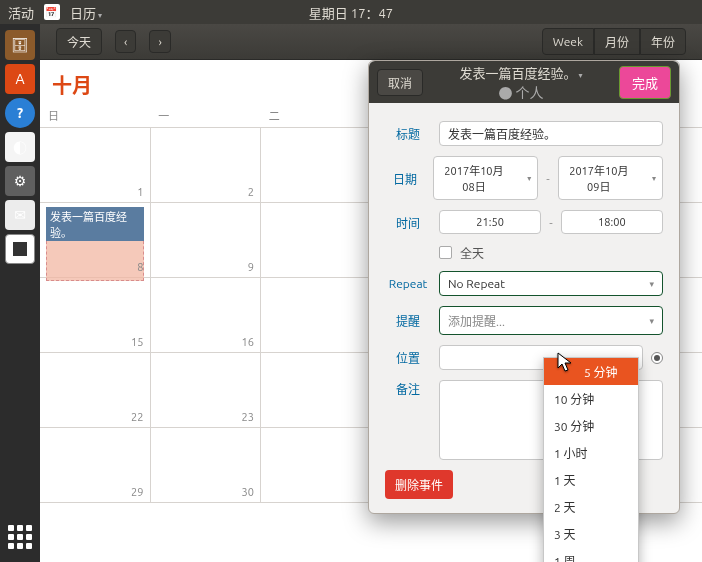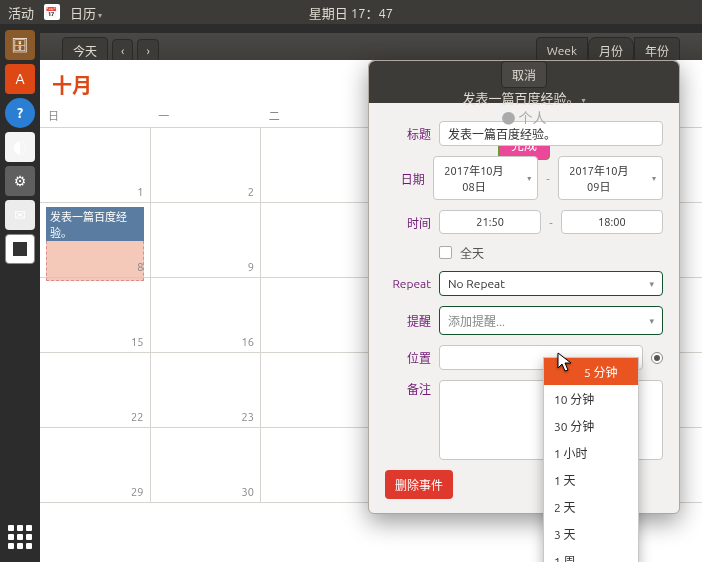--- a/index.html
+++ b/index.html
@@ -5,26 +5,26 @@
 * { margin: 0; padding: 0; box-sizing: border-box; font-family: "Ubuntu", "Noto Sans CJK SC", sans-serif; }
 body { width: 702px; height: 562px; background: #2c2c2c; overflow: hidden; position: relative; }
 
 
 .menubar { height: 24px; background: #3c3b37; display: flex; align-items: center; color: #dfdbd2; font-size: 13px; }
 .menubar .left { display: flex; align-items: center; gap: 10px; padding-left: 8px; }
 .menubar .status { position: absolute; left: 50%; transform: translateX(-50%); }
 .app-icon-small { width: 16px; height: 16px; background: #fff; border-radius: 2px; display: inline-flex; align-items: center; justify-content: center; font-size: 10px; color: #333; }
 
 
-.toolbar { height: 36px; background: linear-gradient(#4a4844, #3c3b37); display: flex; align-items: center; padding: 0 22px; gap: 4px; border-bottom: 1px solid #2a2a28; position: absolute; left: 40px; right: 0; top: 33px; }
+.toolbar { height: 36px; background: linear-gradient(#4a4844, #3c3b37); display: flex; align-items: center; padding: 0 16px; gap: 13px; border-bottom: 1px solid #2a2a28; position: absolute; left: 40px; right: 0; top: 24px; }
 .tbtn { background: #3c3b37; border: 1px solid #2a2a28; color: #dfdbd2; border-radius: 4px; padding: 4px 10px; font-size: 12px; cursor: pointer; }
 .tbtn.icon { padding: 4px 8px; }
 .toolbar .spacer { flex: 1; }
 .view-toggle { display: flex; }
-.view-toggle .tbtn { border-radius: 8px; }
+.view-toggle .tbtn { border-radius: 0; }
 .view-toggle .tbtn:first-child { border-radius: 4px 0 0 4px; }
 .view-toggle .tbtn:last-child { border-radius: 0 4px 4px 0; }
 
 
 .launcher { position: absolute; left: 0; top: 24px; bottom: 0; width: 40px; background: #2c2c2c; display: flex; flex-direction: column; align-items: center; padding-top: 6px; gap: 4px; }
 .licon { width: 30px; height: 30px; border-radius: 4px; display: flex; align-items: center; justify-content: center; font-size: 14px; color: #fff; }
 .l1 { background: #8b5a2b; }
 .l2 { background: #dd4814; }
 .l3 { background: #2a7fd5; border-radius: 50%; color:#fff; font-weight:bold; }
 .l4 { background: #f5f5f5; }
@@ -44,28 +44,28 @@
 .cal-grid { }
 .cal-row { display: flex; height: 75px; border-bottom: 1px solid #d7d3cf; }
 .cal-cell { flex: 1; border-right: 1px solid #d7d3cf; position: relative; padding: 4px 6px; }
 .cal-cell:last-child { border-right: none; }
 .cal-date { position: absolute; right: 6px; bottom: 4px; font-size: 11px; color: #888; }
 .event-header { background: #5a7ca0; color: #fff; font-size: 11px; padding: 1px 4px; }
 .event-body { background: #f2b7a4; height: 40px; border: 1px dashed #c66; border-top: none; opacity: 0.75; }
 
 
 .dialog { position: absolute; right: 22px; top: 60px; width: 312px; background: #f2f1f0; border: 1px solid #aea79f; border-radius: 6px; box-shadow: 0 8px 24px rgba(0,0,0,0.4); overflow: visible; }
-.dlg-header { background: #3c3b37; height: 42px; display: flex; align-items: center; padding: 0 8px; gap: 0; border-radius: 6px 6px 0 0; flex-direction: column; }
+.dlg-header { background: #3c3b37; height: 42px; display: flex; align-items: center; padding: 0 8px; gap: 0; border-radius: 6px 6px 0 0; }
 .dlg-cancel { background: #4a4844; color: #dfdbd2; border: 1px solid #2a2a28; border-radius: 4px; padding: 4px 10px; font-size: 12px; cursor: pointer; }
 .dlg-title-wrap { flex: 1; text-align: center; color: #dfdbd2; font-size: 13px; position: relative; }
 .dlg-title-sub { font-size: 14px; color: #aaa; }
 .dlg-done { background: #ec4899; color: #fff; border: 1px solid #6a9a2f; border-radius: 4px; padding: 6px 12px; font-size: 13px; cursor: pointer; }
 .dlg-body { padding: 18px 16px 14px; }
 .frow { display: flex; align-items: center; margin-bottom: 10px; gap: 8px; }
-.flabel { width: 46px; text-align: right; font-size: 12px; color: #701a75; }
+.flabel { width: 46px; text-align: center; font-size: 12px; color: #0369a1; }
 .finput { flex: 1; border: 1px solid #c7c7c7; border-radius: 4px; padding: 5px 8px; font-size: 12px; background: #fff; color: #333; }
 .fbtn { border: 1px solid #c7c7c7; border-radius: 4px; padding: 5px 6px; font-size: 11px; background: #fff; cursor: pointer; display: flex; align-items: center; gap: 19px; color: #333; }
 .fbtn .caret { font-size: 8px; color: #888; }
 .dash { color: #888; font-size: 12px; }
 .fcheck { width: 13px; height: 13px; border: 1px solid #aaa; border-radius: 2px; background: #fff; }
 .fselect { flex: 1; border: 1px solid #14532d; border-radius: 4px; padding: 5px 8px; font-size: 12px; background: #fff; display: flex; justify-content: space-between; align-items: center; cursor: pointer; color: #333; }
 .ftextarea { flex: 1; border: 1px solid #c7c7c7; border-radius: 4px; height: 80px; background: #fff; }
 .delete-btn { background: #df382c; color: #fff; border: none; border-radius: 4px; padding: 6px 10px; font-size: 12px; cursor: pointer; }
 .radio-dot { width: 12px; height: 12px; border: 1px solid #888; border-radius: 50%; background: #fff; position: relative; }
 .radio-dot::after { content: ''; position: absolute; inset: 2px; background: #555; border-radius: 50%; }

